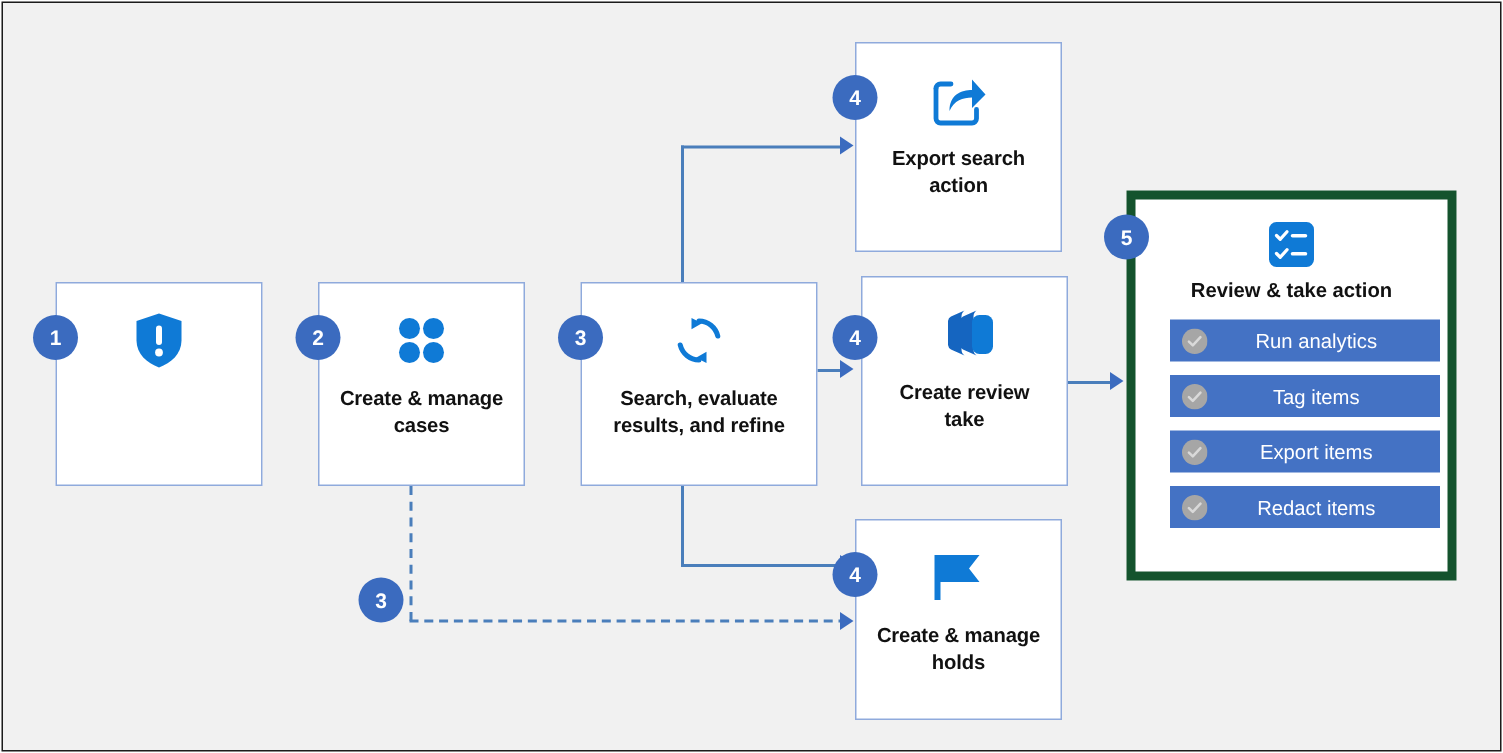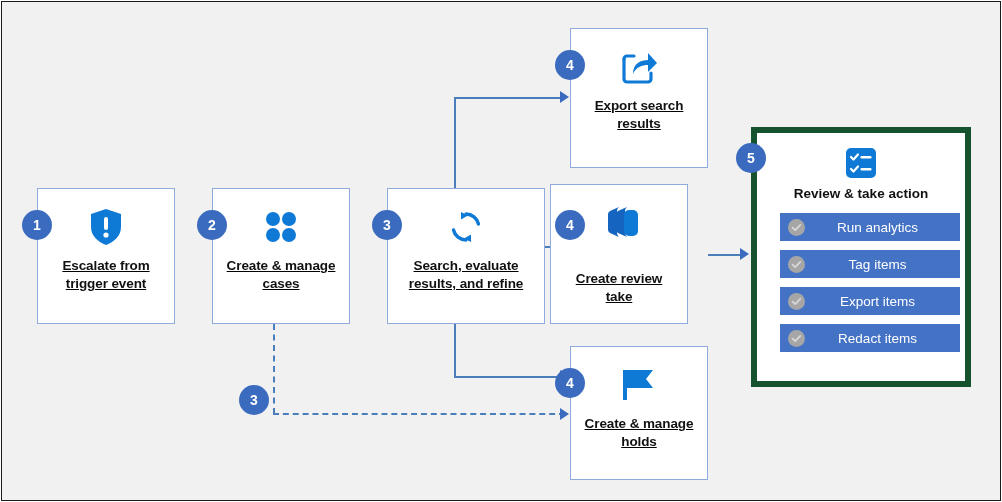--- a/index.html
+++ b/index.html
@@ -20,21 +20,20 @@
   
   .node{
     position:absolute;
     background:#ffffff;
     border:1px solid #8FAADC;
     box-sizing:border-box;
     display:flex;
     flex-direction:column;
     align-items:center;
     justify-content:flex-start;
-    text-decoration:underline;
   }
   .node .icon{
     margin-top:16px;
     height:44px;
     display:flex;align-items:center;justify-content:center;
   }
   .node .label{
     margin-top:8px;
     text-align:center;
     font-size:13.5px;
@@ -143,24 +142,20 @@
   <div class="arrowhead" style="left:558px;top:406px;"></div>
 
   <div class="node" style="left:35px;top:186px;width:138px;height:136px;">
     <div class="icon">
       <svg width="32" height="38" viewBox="0 0 32 38">
         <path d="M16 1 L31 6 V19 C31 28 24 34 16 37 C8 34 1 28 1 19 V6 Z" fill="#0F7AD6"></path>
         <rect x="14" y="9" width="4" height="13" rx="2" fill="#ffffff"></rect>
         <circle cx="16" cy="27" r="2.6" fill="#ffffff"></circle>
       </svg>
     </div>
-    <div class="label">
-      <span>Escalate from</span><br>
-      <span>trigger event</span>
-    </div>
   </div>
   <div class="num" style="left:20px;top:208px;">
     <span>1</span>
   </div>
 
   <div class="node" style="left:210px;top:186px;width:138px;height:136px;">
     <div class="icon">
       <svg width="36" height="36" viewBox="0 0 36 36">
         <circle cx="10" cy="10" r="7" fill="#0F7AD6"></circle>
         <circle cx="26" cy="10" r="7" fill="#0F7AD6"></circle>
@@ -198,28 +193,28 @@
   <div class="node" style="left:568px;top:26px;width:138px;height:140px;">
     <div class="icon">
       <svg width="38" height="36" viewBox="0 0 38 36">
         <path d="M4 10 V30 a3 3 0 0 0 3 3 H28 a3 3 0 0 0 3 -3 V24" fill="none" stroke="#0F7AD6" stroke-width="3.2" stroke-linecap="round"></path>
         <path d="M4 10 a3 3 0 0 1 3 -3 H14" fill="none" stroke="#0F7AD6" stroke-width="3.2" stroke-linecap="round"></path>
         <path d="M13 25 C13 14 21 11 28 11 V4 L37 14 L28 23 V16 C22 16 16 18 13 25 Z" fill="#0F7AD6"></path>
       </svg>
     </div>
     <div class="label">
       <span>Export search</span><br>
-      <span>results</span>
+      <span>action</span>
     </div>
   </div>
   <div class="num" style="left:553px;top:48px;">
     <span>4</span>
   </div>
 
-  <div class="node" style="left:548px;top:182px;width:138px;height:140px;gap:17px;">
+  <div class="node" style="left:572px;top:182px;width:138px;height:140px;">
     <div class="icon">
       <svg width="40" height="36" viewBox="0 0 40 36">
         <path d="M11 6 L20 2 a5 5 0 0 0 -2 4 V28 a5 5 0 0 0 2 4 L11 28 a4 4 0 0 1 -2 -3 V9 a4 4 0 0 1 2 -3 Z" fill="#1565C0"></path>
         <path d="M19 6 L28 2 a5 5 0 0 0 -2 4 V28 a5 5 0 0 0 2 4 L19 28 a4 4 0 0 1 -2 -3 V9 a4 4 0 0 1 2 -3 Z" fill="#1565C0"></path>
         <rect x="25" y="5" width="14" height="26" rx="5" fill="#0F7AD6"></rect>
       </svg>
     </div>
     <div class="label">
       <span>Create review</span><br>
       <span>take</span>

